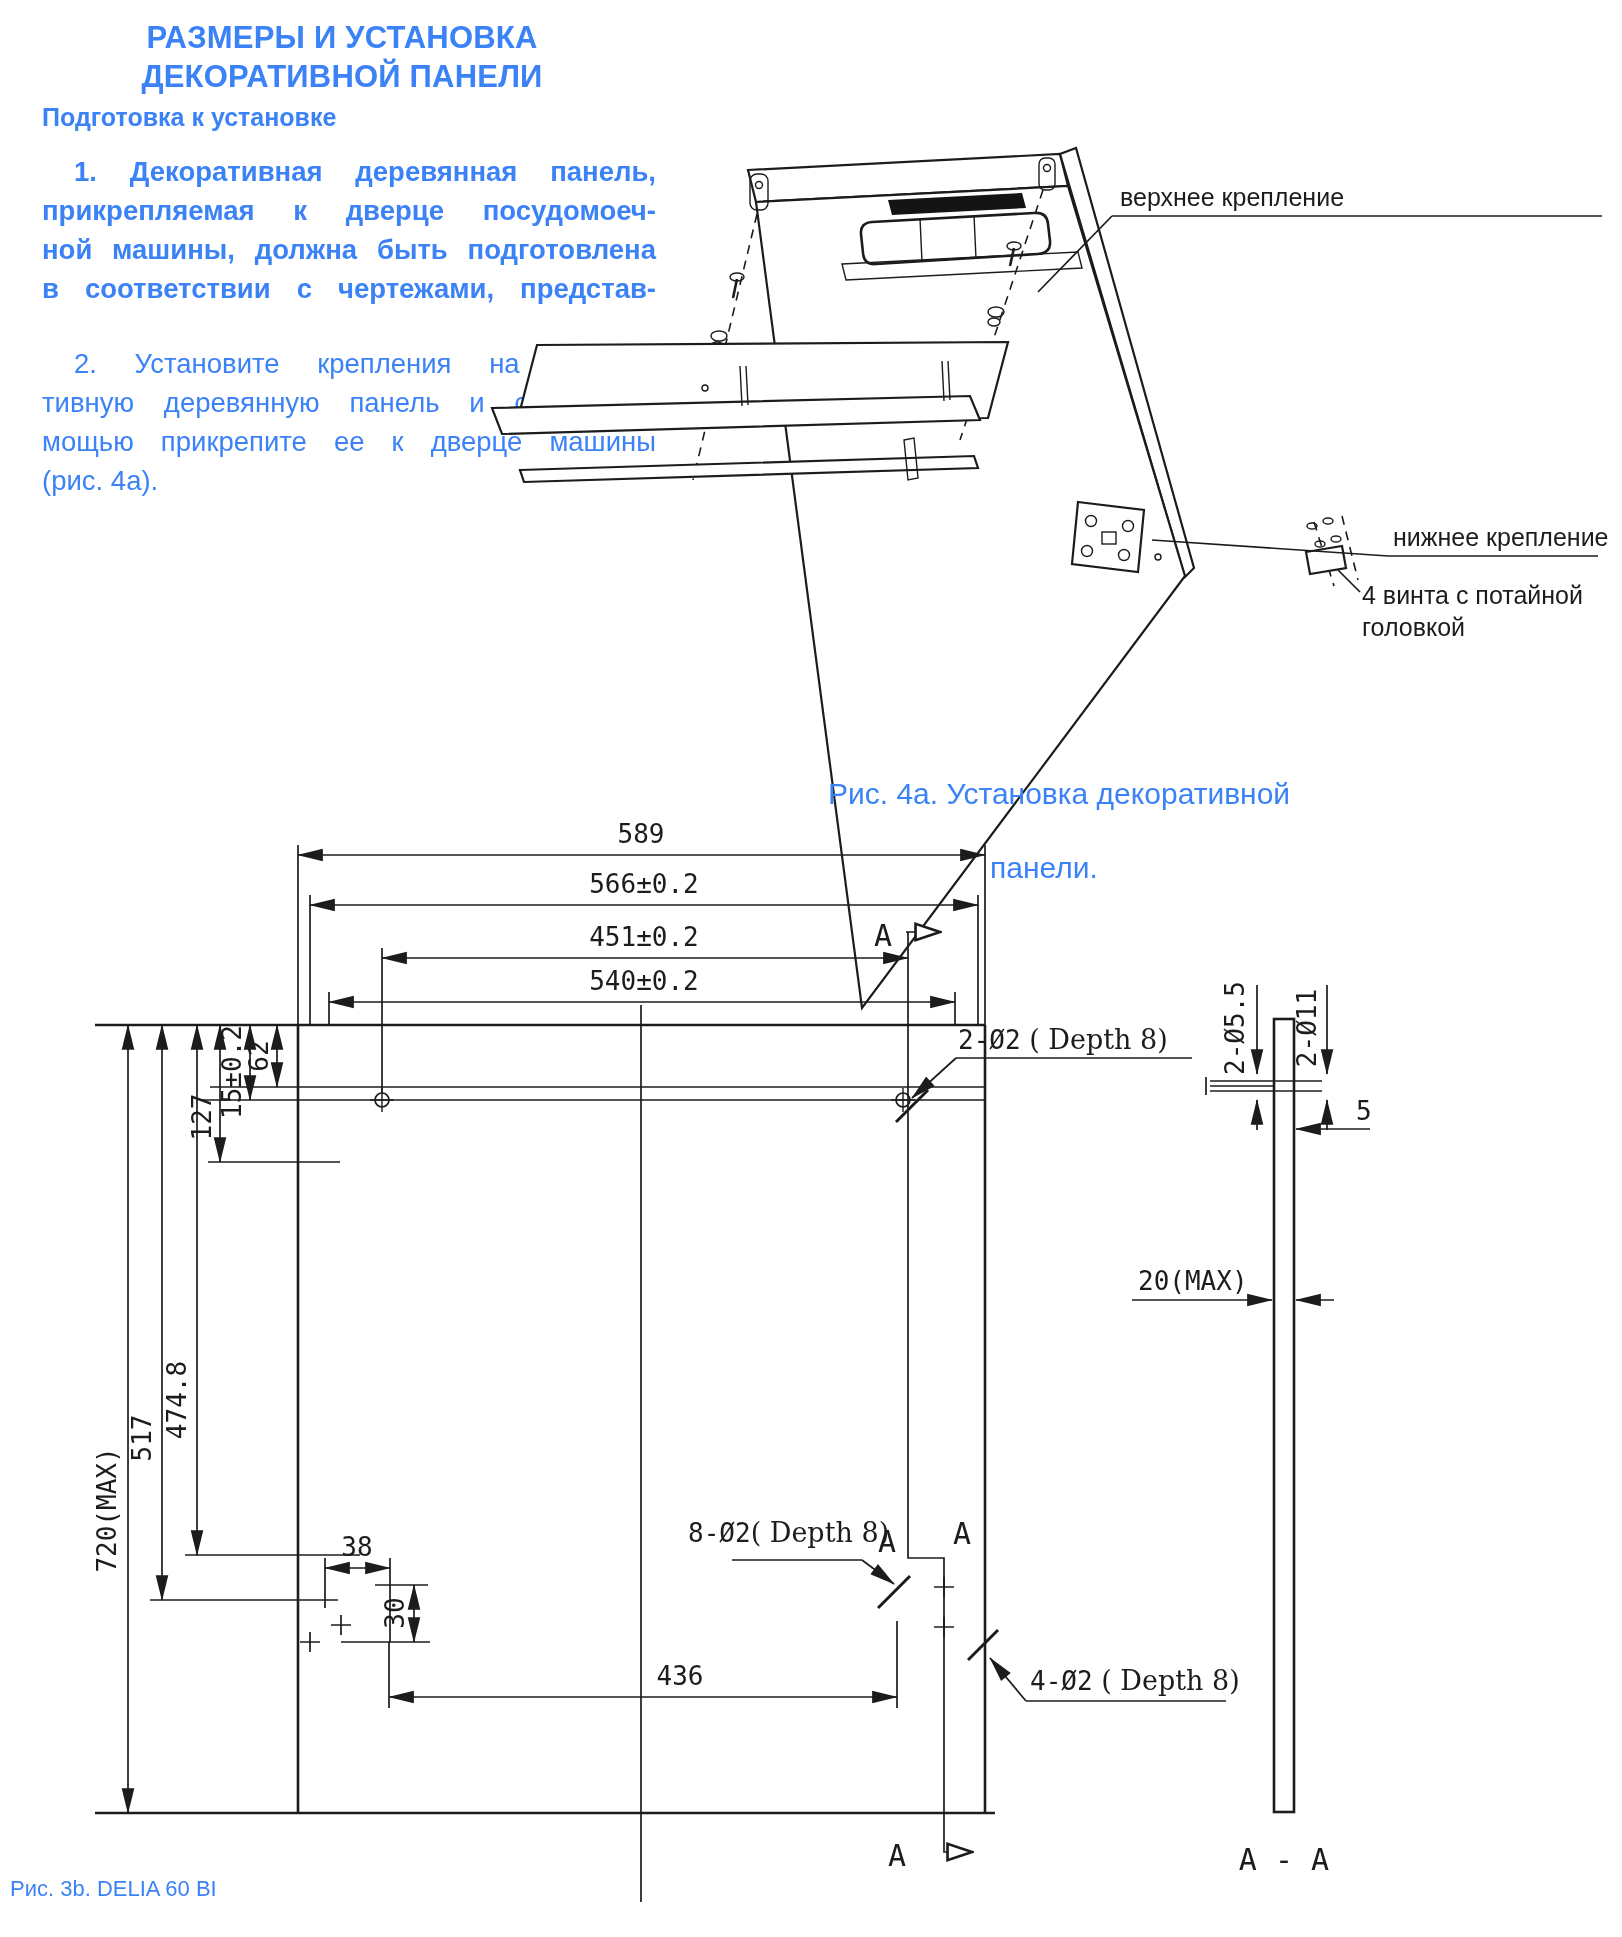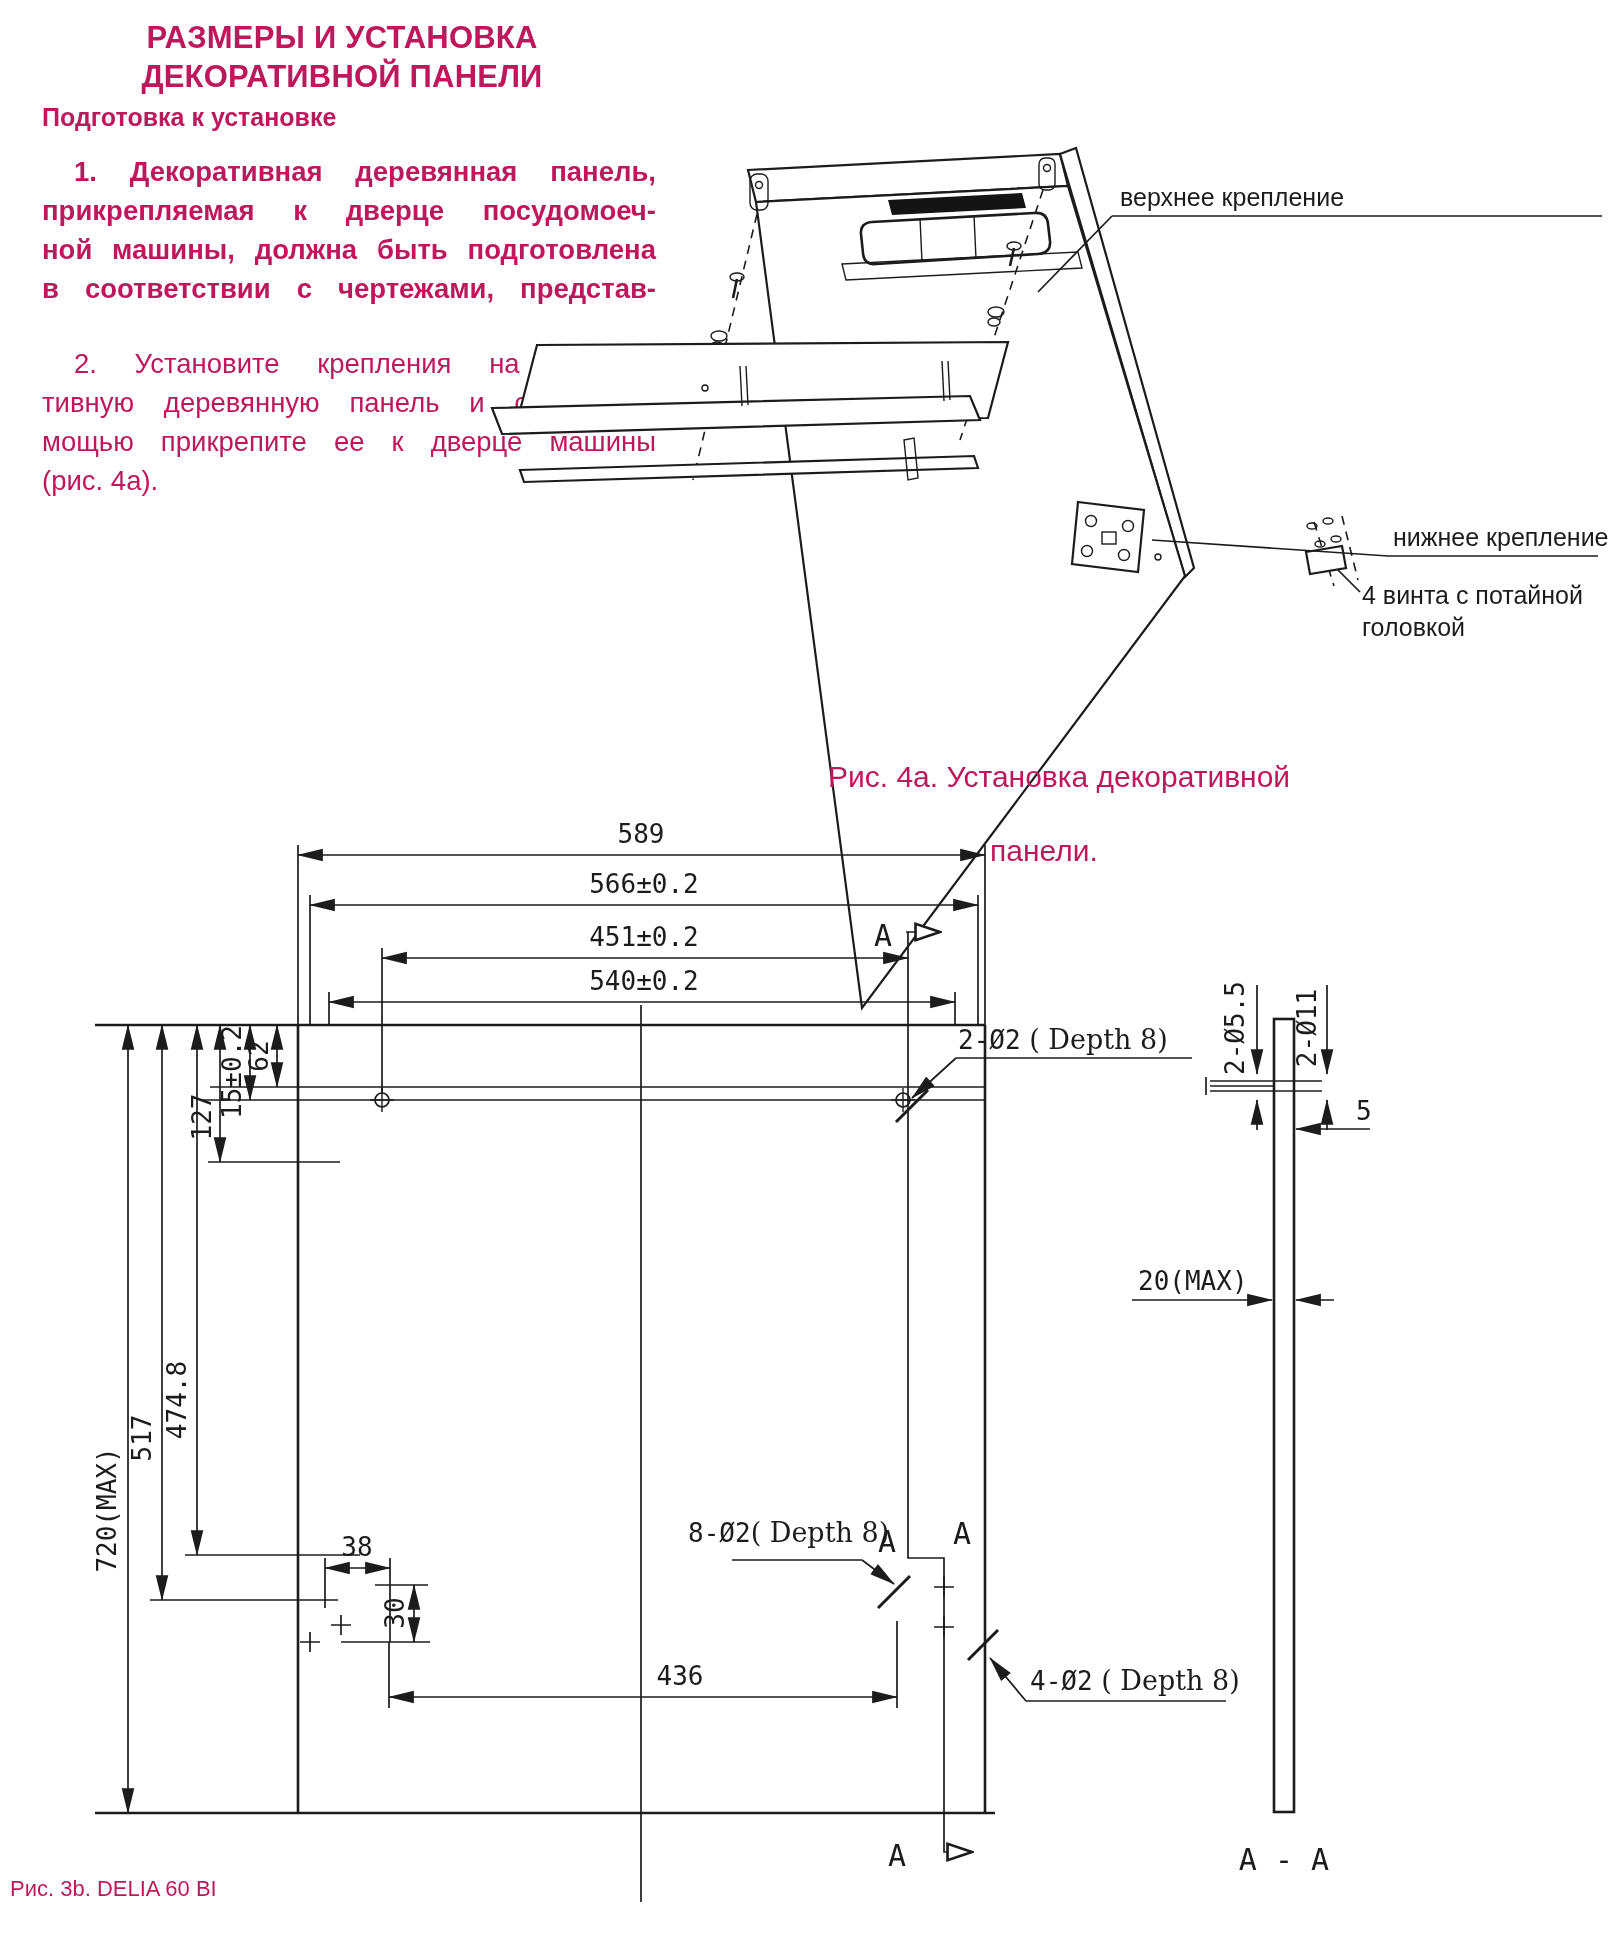--- a/index.html
+++ b/index.html
@@ -1,27 +1,27 @@
 <!DOCTYPE html>
 <html><head>
 <meta charset="utf-8">
 <style>
   html,body{margin:0;padding:0;background:#fff;}
   .page{position:relative;width:1622px;height:1937px;background:#ffffff;overflow:hidden;
-        font-family:"Liberation Sans",sans-serif;color:#be185d;}
+        font-family:"Liberation Sans",sans-serif;color:#3b82f6;}
   .titleblock{position:absolute;left:42px;top:18px;width:600px;text-align:center;
         font-weight:bold;font-size:31px;line-height:39px;letter-spacing:.2px;}
   .subtitle{position:absolute;left:42px;top:103px;font-weight:bold;font-size:25px;}
   .para{position:absolute;left:42px;width:614px;font-size:27.5px;line-height:39px;}
   .p1{top:152px;font-weight:bold;}
   .p2{top:344px;}
   .bl{white-space:nowrap;}
   .j{text-align:justify;text-align-last:justify;white-space:normal;}
   .ind{text-indent:32px;}
-  .cap4a{position:absolute;left:828px;top:756px;font-size:30px;line-height:42px;}
+  .cap4a{position:absolute;left:828px;top:773px;font-size:30px;line-height:42px;}
   .cap4a .l2{margin-left:162px;margin-top:32px;}
   .cap3b{position:absolute;left:10px;top:1876px;font-size:22px;}
   svg{position:absolute;overflow:visible;}
   .ln{stroke:#1c1c1c;stroke-width:1.7;fill:none;}
   .ol{stroke:#1c1c1c;stroke-width:2.6;fill:none;}
   .olw{stroke:#1c1c1c;stroke-width:2.2;fill:#fff;}
   .thin{stroke:#1c1c1c;stroke-width:1.4;fill:none;}
   .dash{stroke:#1c1c1c;stroke-width:1.6;fill:none;stroke-dasharray:9 7;}
   .slash{stroke:#1c1c1c;stroke-width:3;fill:none;}
   .fillb{fill:#141414;stroke:none;}

